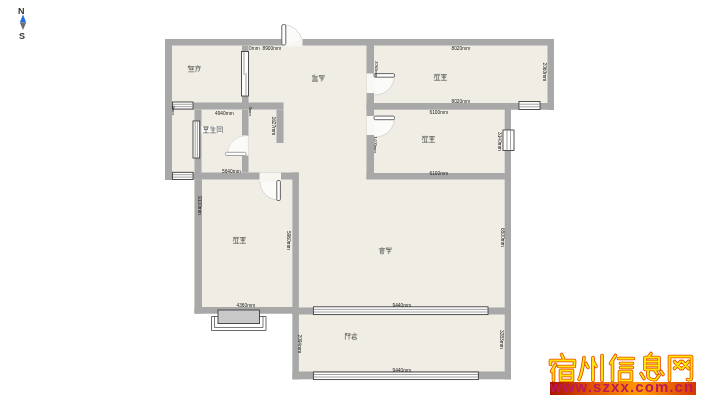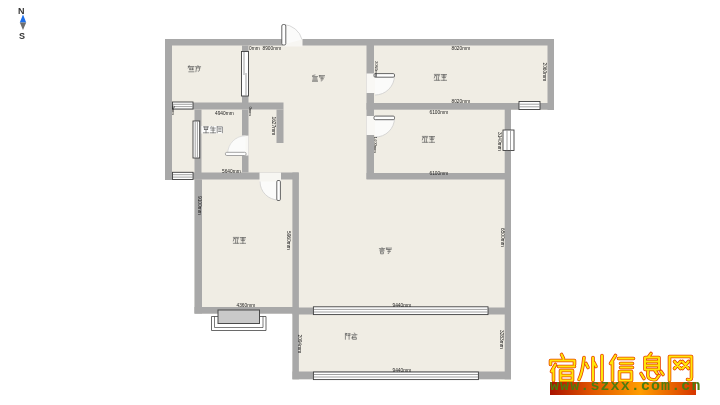--- a/index.html
+++ b/index.html
@@ -1,20 +1,20 @@
 <!DOCTYPE html>
 <html><head>
 <meta charset="utf-8">
 <style>
 html,body{margin:0;padding:0;background:#ffffff;width:720px;height:405px;overflow:hidden;}
 body{font-family:"Liberation Sans",sans-serif;position:relative;}
 .wm-bar{position:absolute;left:550px;top:382px;width:146px;height:12.5px;
  background:linear-gradient(90deg,#a81200 0%,#e05300 28%,#ff9d00 62%,#d63500 100%);}
-.wm-url{position:absolute;left:550px;top:378px;width:165px;font-family:Liberation Mono, monospace;
- font-weight:bold;font-size:15px;color:#4d7c0f;letter-spacing:1.1px;}
+.wm-url{position:absolute;left:550px;top:378px;width:165px;font-family:Liberation Sans, sans-serif;
+ font-weight:bold;font-size:15px;color:#be185d;letter-spacing:1.1px;}
 </style>
 </head>
 <body>
 <svg width="720" height="405" viewBox="0 0 720 405" xmlns="http://www.w3.org/2000/svg" style="position:absolute;left:0;top:0">
 
 <polygon points="165,39 554,39 554,110 511,110 511,379.3 292.5,379.3 292.5,313.5 194.5,313.5 194.5,179.5 165,179.5" fill="#f0ede4"></polygon>
 
 <rect x="165" y="39" width="389" height="6.5" fill="#a8a8a8"></rect>
 
 <rect x="165" y="39" width="7" height="141" fill="#a8a8a8"></rect>

